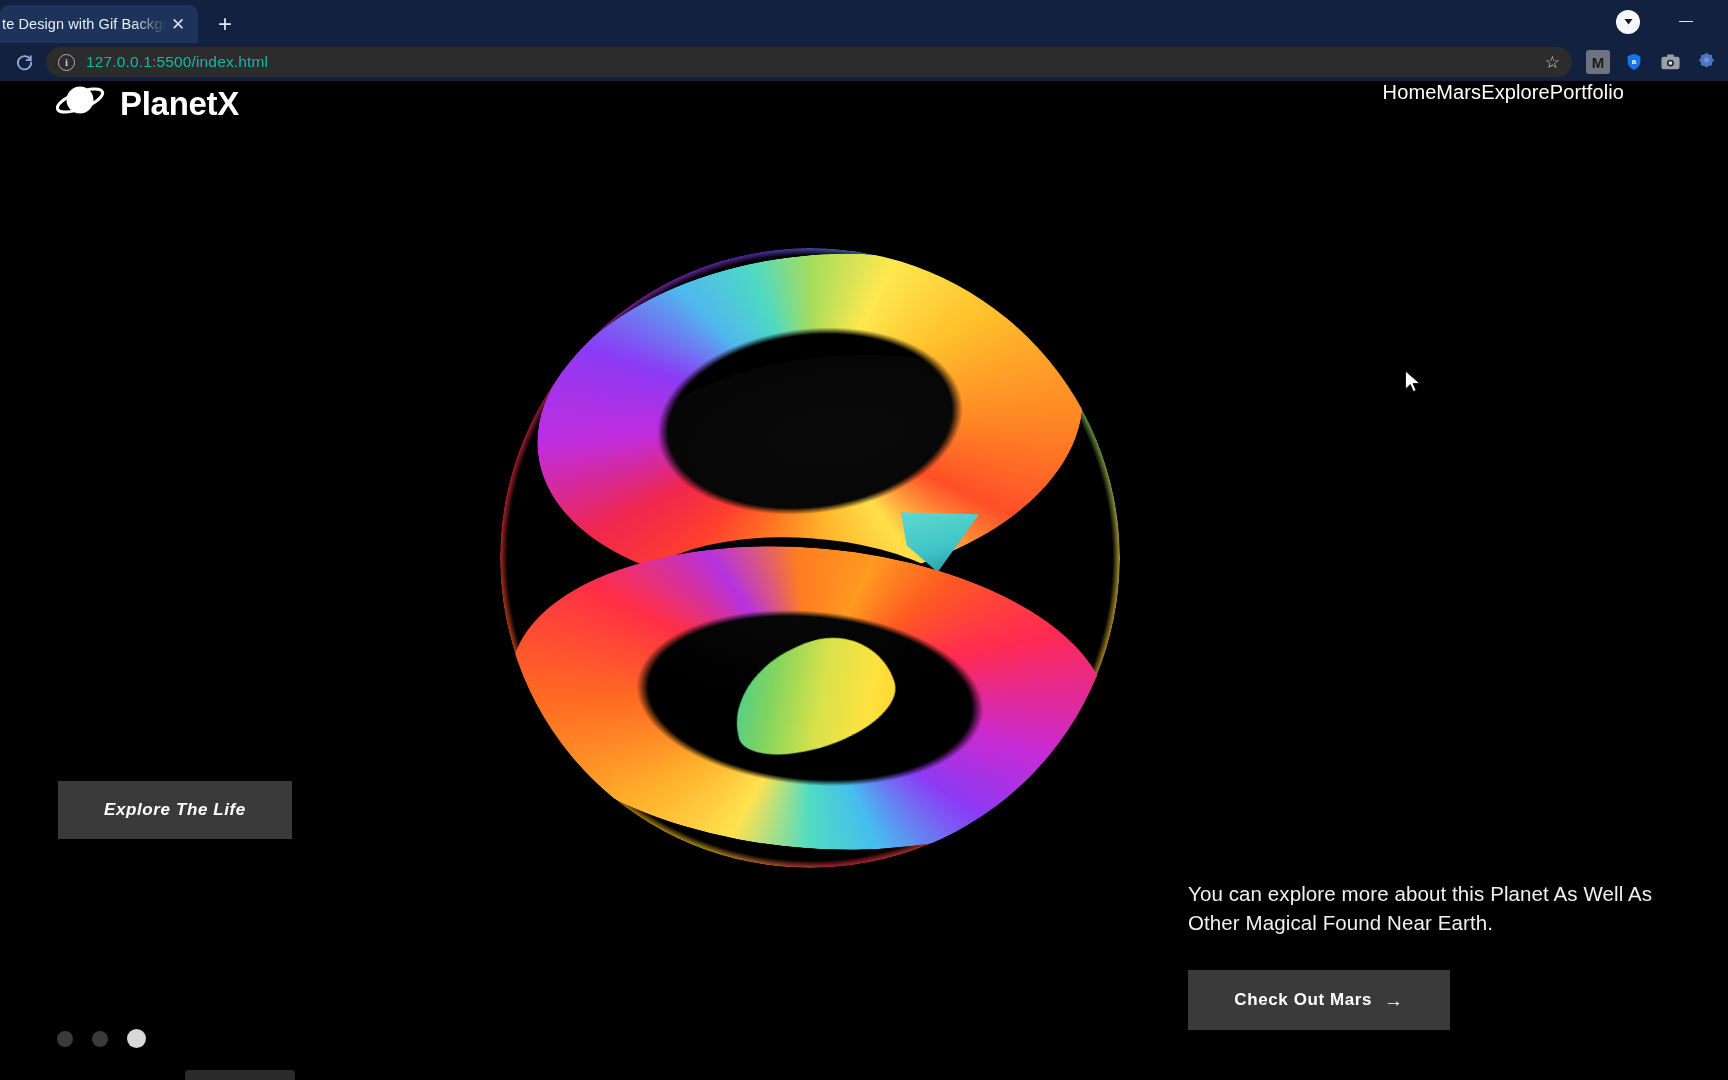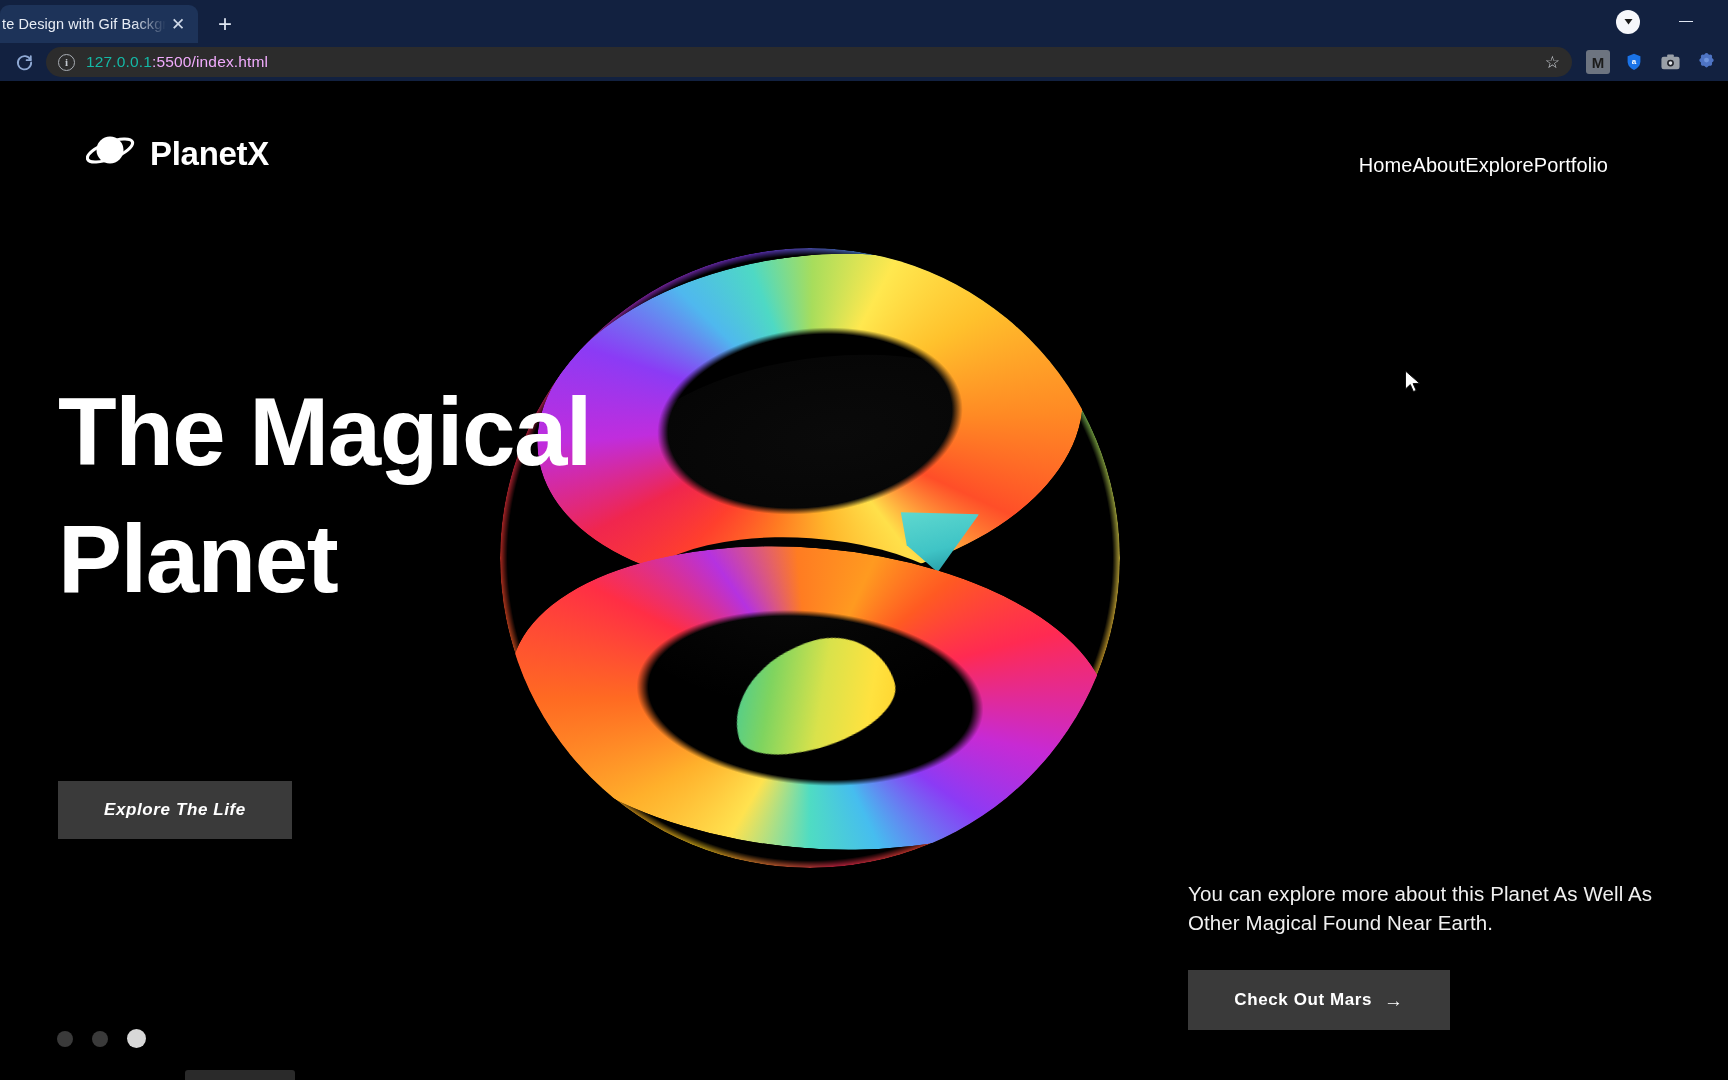--- a/index.html
+++ b/index.html
@@ -118,21 +118,21 @@
     border: 1.4px solid #a9aeb5;
     color: #c3c8cf;
     font-size: 11px;
     font-weight: bold;
     display: flex; align-items: center; justify-content: center;
     font-family: "Liberation Serif", serif;
     flex: 0 0 auto;
   }
   .url { font-size: 15.5px; letter-spacing: .15px; white-space: nowrap; overflow: hidden; flex:1; }
   .url .host { color: #14b8a6; }
-  .url .path { color: #f0abfc; }
+  .url .path { color: #14b8a6; }
   .star {
     position: absolute; right: 12px; top: 50%; transform: translateY(-50%);
     color: #cfd3d8; font-size: 17px; line-height: 1;
   }
   .ext-icons { display: flex; align-items: center; gap: 12px; padding-left: 6px; flex: 0 0 auto; }
   .ext { width: 24px; height: 24px; display:flex; align-items:center; justify-content:center; border-radius: 4px; }
   .ext-gmail { background: #6d7480; color: #1b1b1b; font-weight: bold; font-size: 15px; border-radius: 3px; }
   .ext-shield svg, .ext-cam svg, .ext-puz svg { display:block; }
 
   
@@ -143,23 +143,22 @@
     height: 999px;
     background: #000;
     overflow: hidden;
   }
 
   .site-header {
     position: absolute;
     top: 0; left: 0; right: 0;
     height: 96px;
     display: flex;
-    align-items: flex-end;
-    padding: 0 80px 0 56px;
-    margin-left: 30px;
+    align-items: flex-start;
+    padding: 0 64px 0 56px;
   }
   .brand { display: flex; align-items: center; gap: 12px; }
   .brand-name {
     color: #fff;
     font-size: 33px;
     font-weight: 700;
     letter-spacing: -.3px;
   }
   .nav { margin-left: auto; display: flex; align-items: center; padding-right: 40px; }
   .nav-link {
@@ -472,45 +471,41 @@
             <ellipse cx="24" cy="19.5" rx="24" ry="8.2" fill="none" stroke="#ffffff" stroke-width="3.1" transform="rotate(-21 24 19.5)"></ellipse>
             <ellipse cx="20" cy="15.5" rx="9.5" ry="7" fill="#000000" opacity="0.0"></ellipse>
             <path d="M7 29 C 13 33, 22 34, 30 31" fill="none" stroke="#000000" stroke-width="0"></path>
           </svg>
         </span>
         <span class="brand-name">PlanetX</span>
       </div>
 
       <nav class="nav">
         <a class="nav-link" href="#">Home</a>
-        <a class="nav-link" href="#">About</a>
+        <a class="nav-link" href="#">Mars</a>
         <a class="nav-link" href="#">Explore</a>
         <a class="nav-link" href="#">Portfolio</a>
       </nav>
     </div>
 
     <div class="hero">
 
       <div class="planet-wrap">
         <div class="glow"></div>
         <div class="planet">
           <div class="ring ring-outer"></div>
           <div class="core"></div>
           <div class="band-top"></div>
           <div class="core2"></div>
           <div class="blade"></div>
           <div class="fin"></div>
           <div class="band-bottom"></div>
         </div>
       </div>
 
-      <h1 class="hero-title">
-        <span>The Magical</span><br>
-        <span>Planet</span>
-      </h1>
 
       <button class="btn btn-explore">Explore The Life</button>
 
       <div class="dots">
         <span class="dot"></span>
         <span class="dot"></span>
         <span class="dot active"></span>
       </div>
 
       <div class="hero-right">

